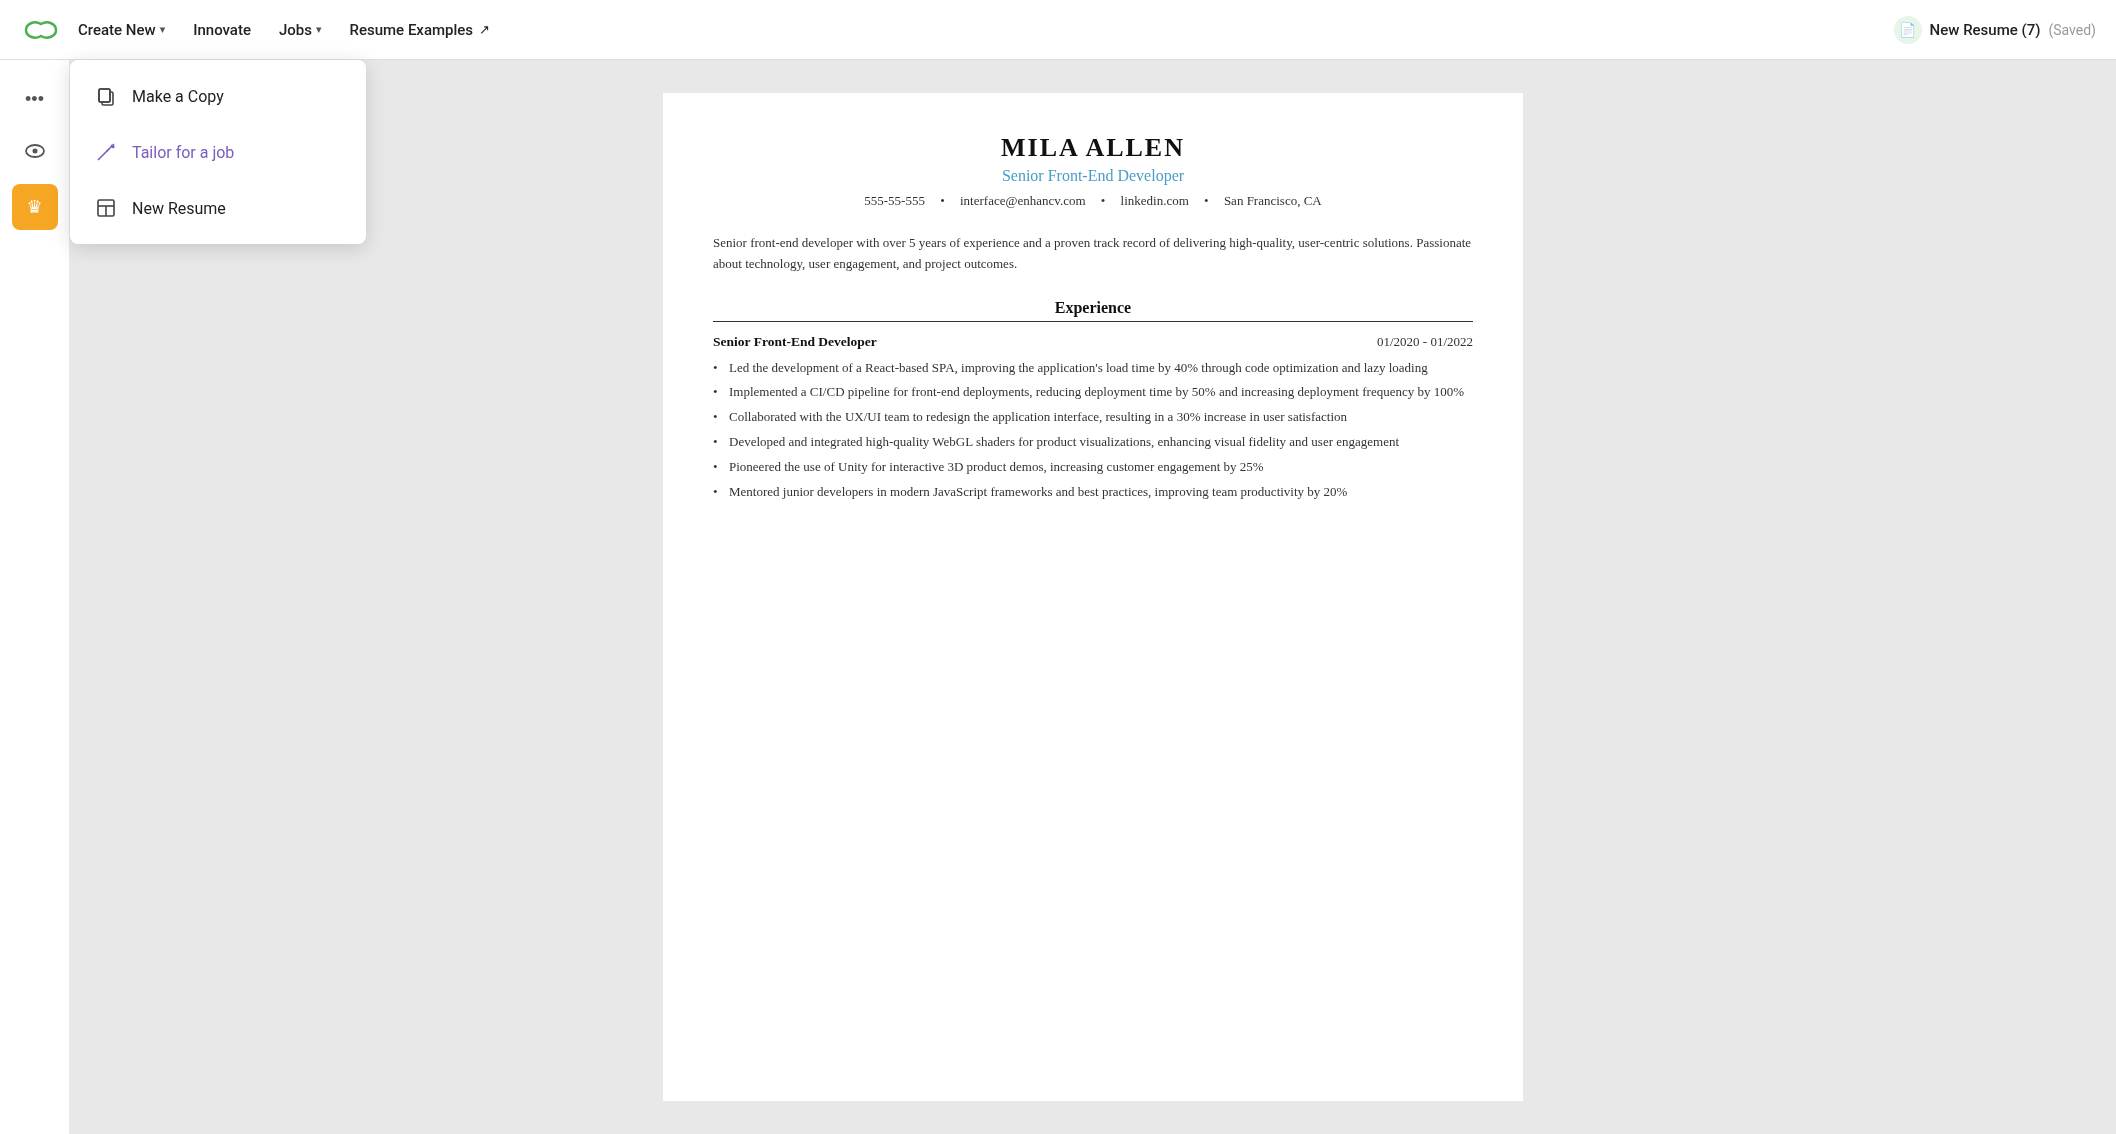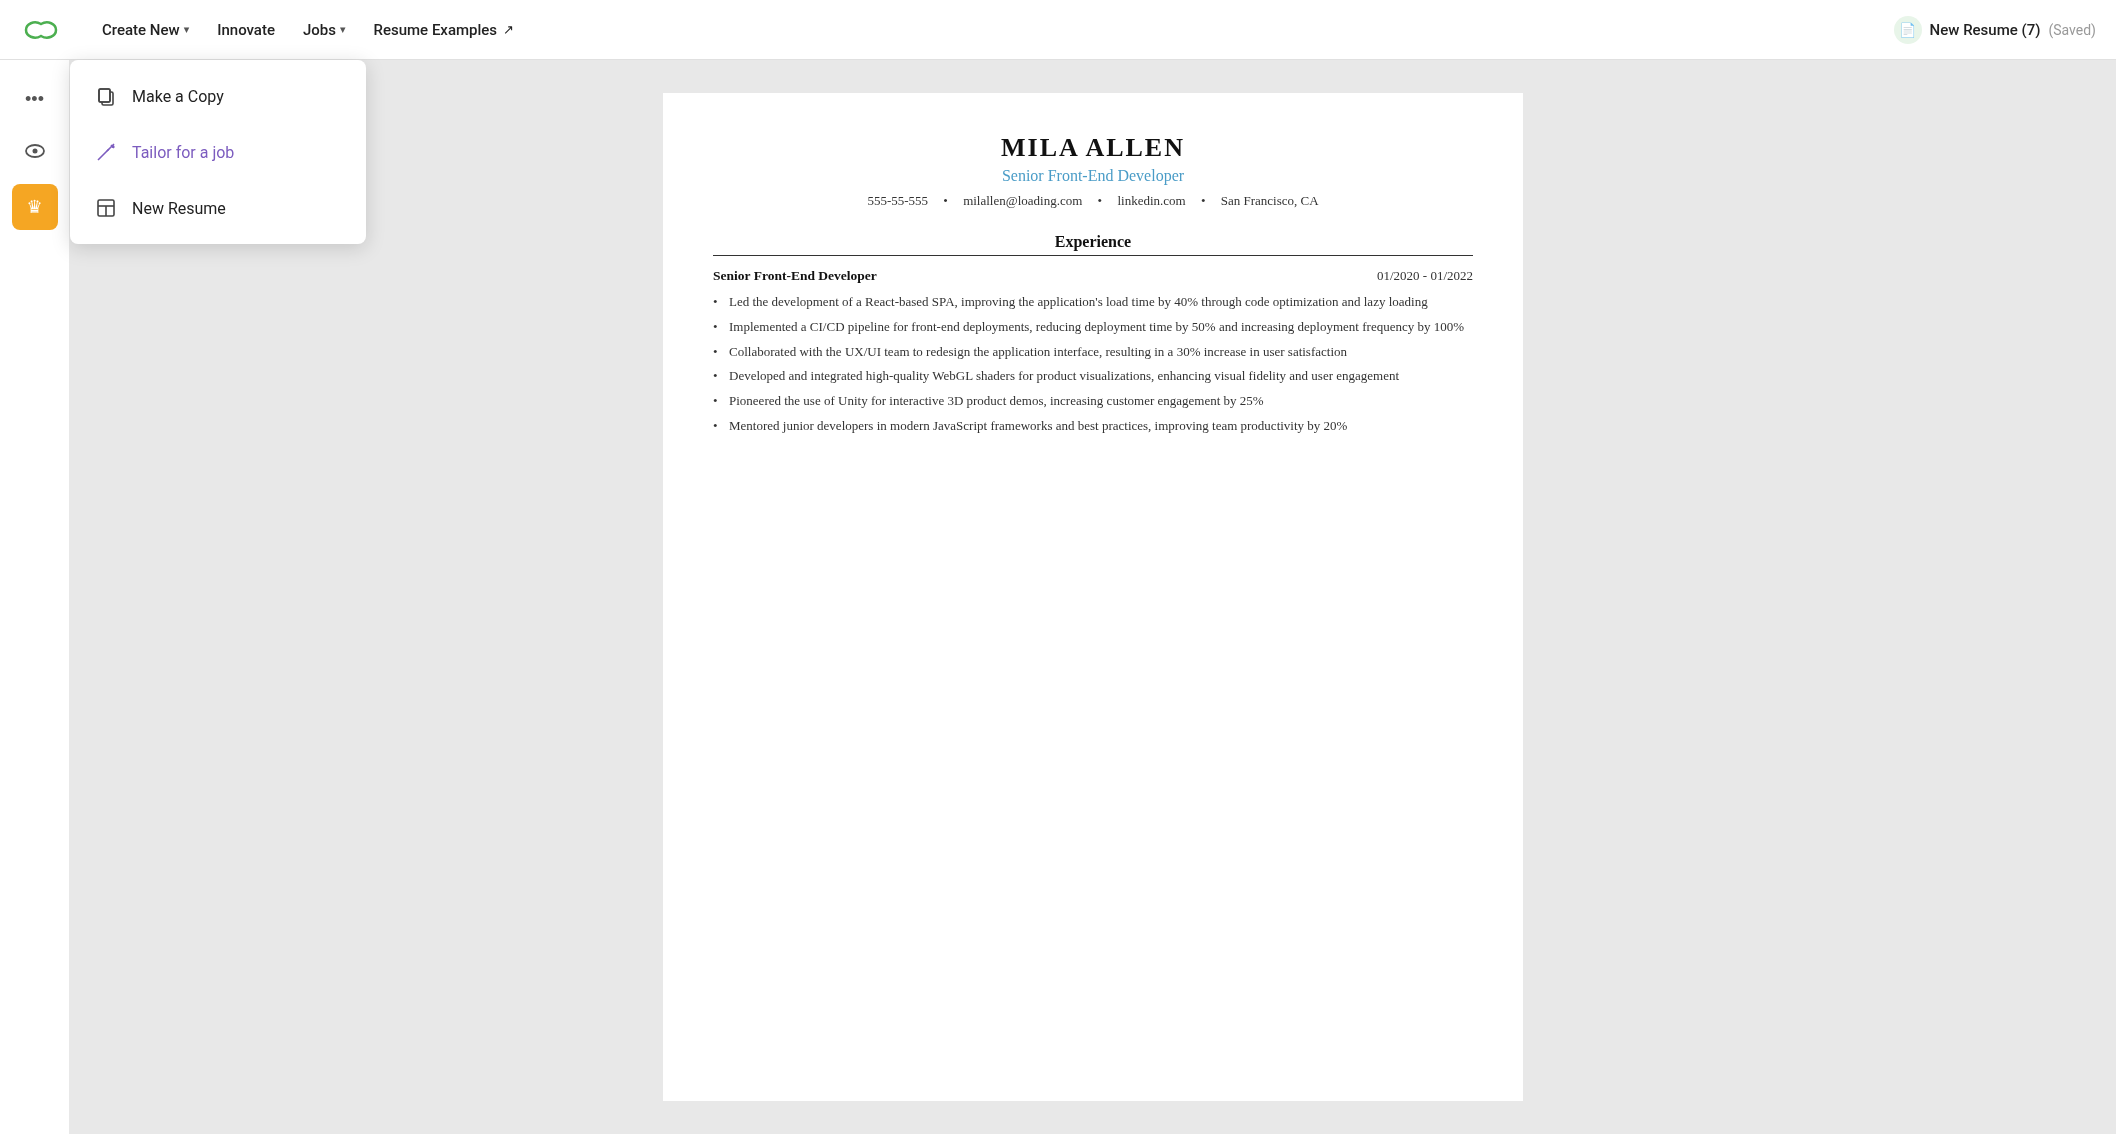--- a/index.html
+++ b/index.html
@@ -6,21 +6,21 @@
     body { font-family: -apple-system, BlinkMacSystemFont, 'Segoe UI', Roboto, sans-serif; background: #f5f5f5; overflow: hidden; }
 
     
     .header {
       display: flex;
       align-items: center;
       height: 60px;
       background: #fff;
       border-bottom: 1px solid #e0e0e0;
       padding: 0 20px;
-      gap: 40px;
+      gap: 16px;
       position: relative;
       z-index: 100;
     }
     .logo {
       display: flex;
       align-items: center;
     }
     .logo svg { width: 42px; height: 32px; }
     .nav-item {
       display: flex;
@@ -323,27 +323,28 @@
     </div>
   </div>
 
   <div class="resume-area">
     <div class="resume-paper">
       <div class="resume-name">MILA ALLEN</div>
       <div class="resume-title">Senior Front-End Developer</div>
       <div class="resume-contact">
         <span>555-55-555</span>
         <span>•</span>
-        <span>milallen@loading.com</span>
+        <span>interface@enhancv.com</span>
         <span>•</span>
         <span>linkedin.com</span>
         <span>•</span>
         <span>San Francisco, CA</span>
       </div>
 
+      <div class="summary-text">Senior front-end developer with over 5 years of experience and a proven track record of delivering high-quality, user-centric solutions. Passionate about technology, user engagement, and project outcomes.</div>
 
       <div class="section-heading">Experience</div>
 
       <div class="experience-entry">
         <div class="exp-role-header">
           <span class="exp-role">Senior Front-End Developer</span>
           <span class="exp-date">01/2020 - 01/2022</span>
         </div>
         <ul class="exp-bullets">
           <li>Led the development of a React-based SPA, improving the application's load time by 40% through code optimization and lazy loading</li>

